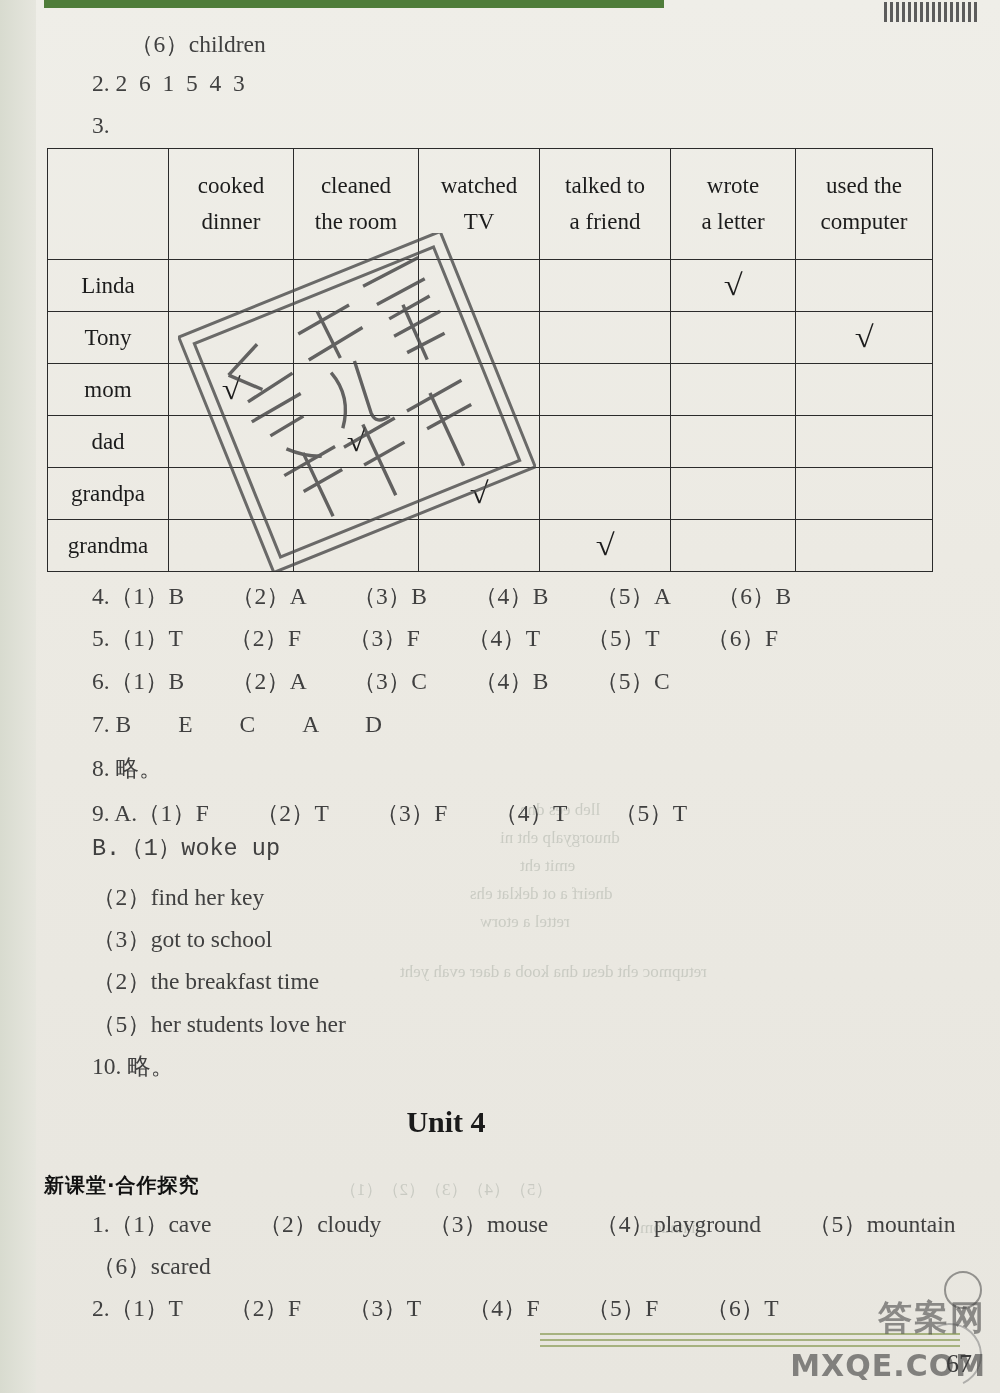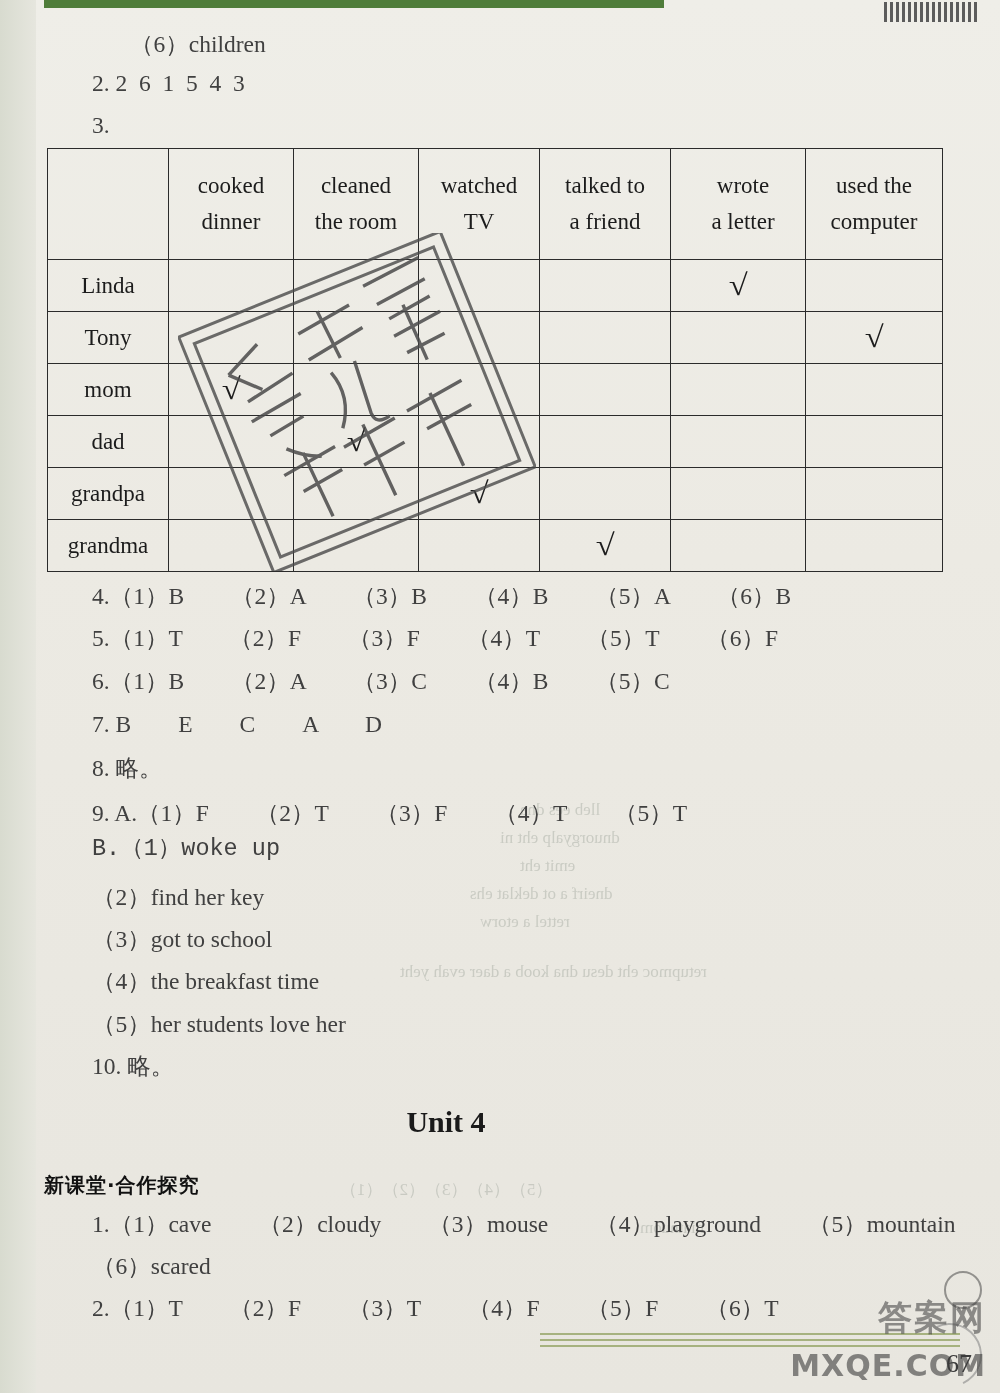--- a/index.html
+++ b/index.html
@@ -258,21 +258,21 @@
             <div>the room</div>
           </td>
           <td style="width: 120px;">
             <div>watched</div>
             <div>TV</div>
           </td>
           <td style="width: 130px;">
             <div>talked to</div>
             <div>a friend</div>
           </td>
-          <td style="width: 124px; padding-left: 10px;">
+          <td style="width: 124px;">
             <div>wrote</div>
             <div>a letter</div>
           </td>
           <td style="width: 136px;">
             <div>used the</div>
             <div>computer</div>
           </td>
         </tr>
         <tr>
           <td class="rowlabel">Linda</td>
@@ -353,21 +353,21 @@
   <div id="text-lines">
       <div class="line t24" style="left: 92px; top: 580px;">4.（1）B　　（2）A　　（3）B　　（4）B　　（5）A　　（6）B</div>
       <div class="line t24" style="left: 92px; top: 622px;">5.（1）T　　（2）F　　（3）F　　（4）T　　（5）T　　（6）F</div>
       <div class="line t24" style="left: 92px; top: 665px;">6.（1）B　　（2）A　　（3）C　　（4）B　　（5）C</div>
       <div class="line t24" style="left: 92px; top: 708px;">7. B　　E　　C　　A　　D</div>
       <div class="line t24" style="left: 92px; top: 752px;">8. 略。</div>
       <div class="line t24" style="left: 92px; top: 797px;">9. A.（1）F　　（2）T　　（3）F　　（4）T　　（5）T</div>
       <div class="line t24" style="left: 92px; top: 831px; font-family: Liberation Mono, monospace;">B.（1）woke up</div>
       <div class="line t24" style="left: 92px; top: 881px;">（2）find her key</div>
       <div class="line t24" style="left: 92px; top: 923px;">（3）got to school</div>
-      <div class="line t24" style="left: 92px; top: 965px;">（4）the breakfast time</div>
+      <div class="line t24" style="left: 92px; top: 965px;">（2）the breakfast time</div>
       <div class="line t24" style="left: 92px; top: 1008px;">（5）her students love her</div>
       <div class="line t24" style="left: 92px; top: 1050px;">10. 略。</div>
     </div>
 
   <div class="unit-title">Unit 4</div>
   <div class="section-label">新课堂·合作探究</div>
   <div id="unit4-lines">
       <div class="line t24" style="left: 92px; top: 1208px;">1.（1）cave　　（2）cloudy　　（3）mouse　　（4）playground　　（5）mountain</div>
       <div class="line t24" style="left: 92px; top: 1250px; text-align: center;">（6）scared</div>
       <div class="line t24" style="left: 92px; top: 1292px;">2.（1）T　　（2）F　　（3）T　　（4）F　　（5）F　　（6）T</div>

